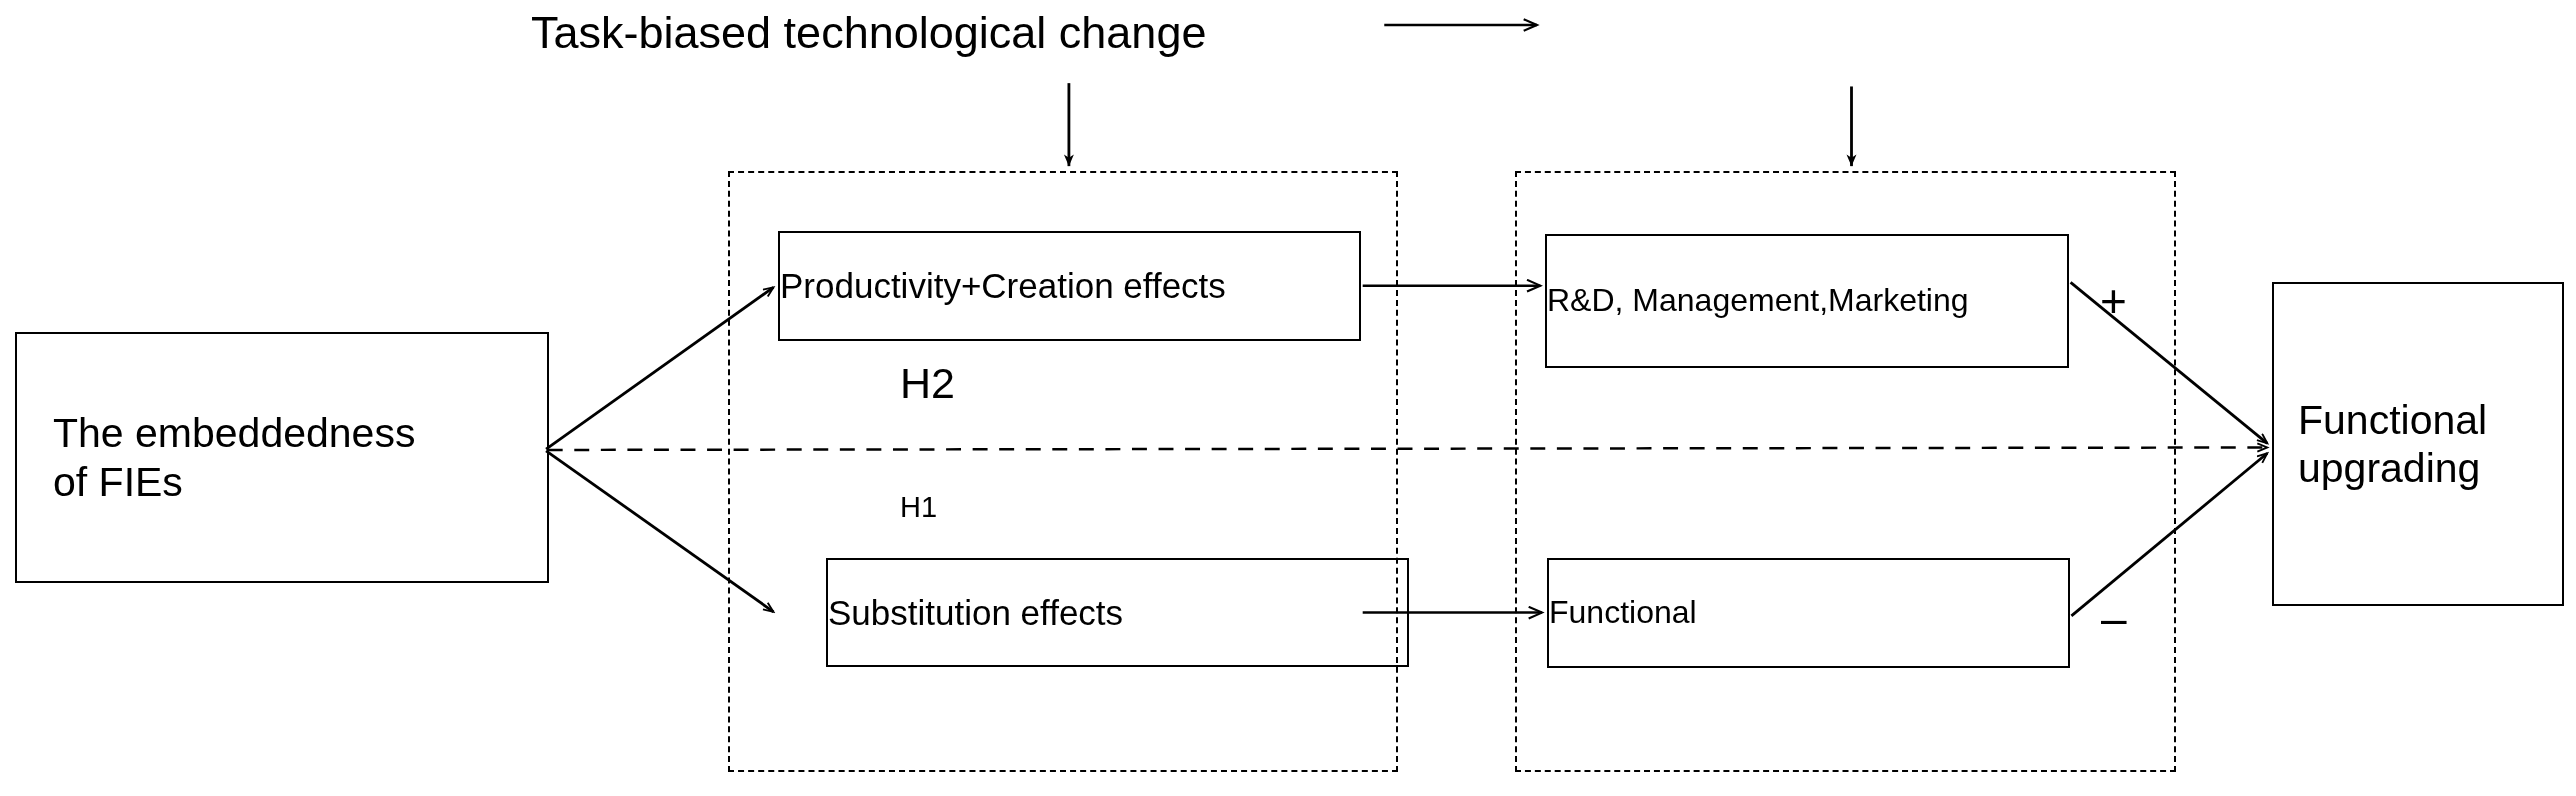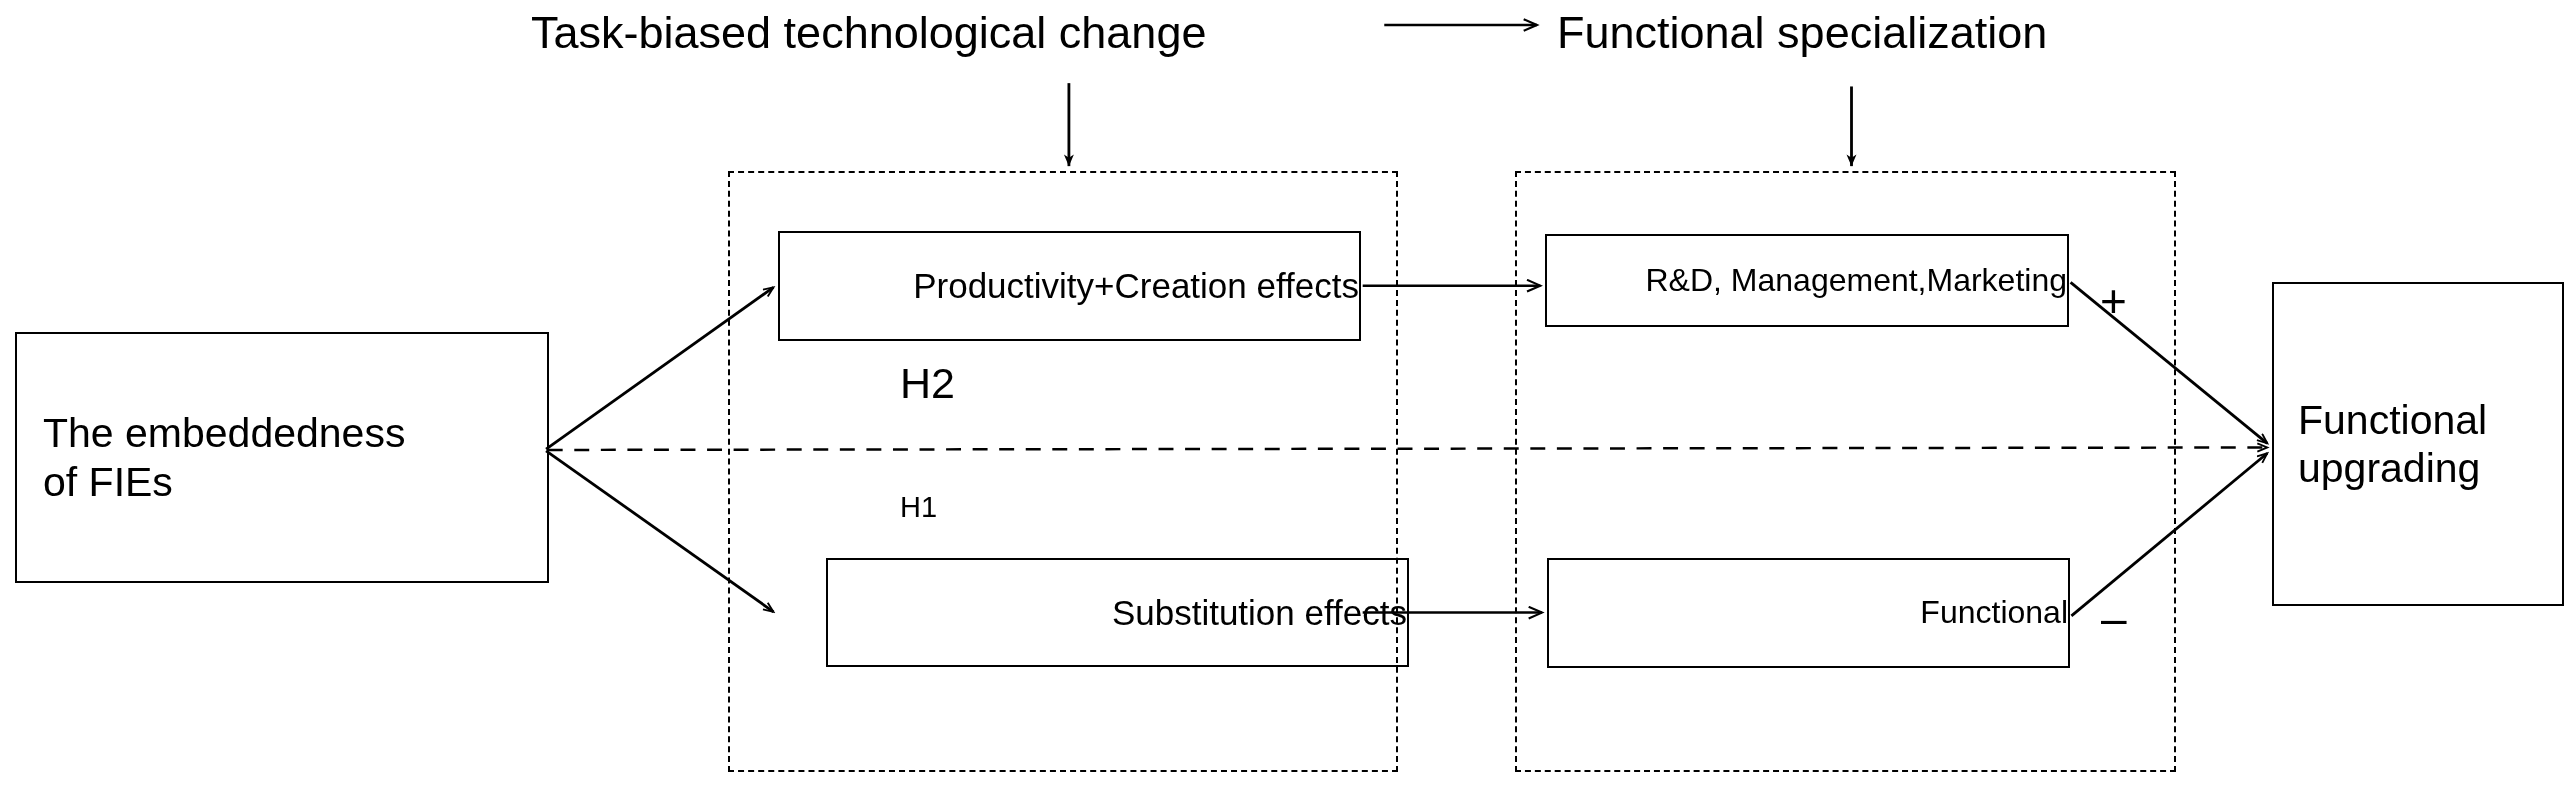--- a/index.html
+++ b/index.html
@@ -26,48 +26,48 @@
     height: 797px;
     pointer-events: none;
   }
   .node {
     position: absolute;
     box-sizing: border-box;
     border: 2.5px solid #000000;
     background: transparent;
     display: flex;
     align-items: center;
-    justify-content: flex-end;
+    justify-content: flex-start;
     text-align: center;
     line-height: 1.18;
   }
   .dashed-region {
     position: absolute;
     box-sizing: border-box;
     border: 2.5px dashed #000000;
     background: transparent;
   }
   .free-label {
     position: absolute;
     white-space: pre;
   }
 
   
   #title-left       { left: 531px;  top: 6.6px;   font-size: 45px; }
   #title-right      { left: 1557px; top: 6.6px;   font-size: 45px; }
 
   #embeddedness-box { left: 15px;   top: 332px; width: 534px;  height: 251px;
-                      font-size: 41px; justify-content: flex-start; padding-left: 26px; text-align: left; }
+                      font-size: 41px; justify-content: flex-start; padding-left: 36px; text-align: left; }
 
   #region-tbtc      { left: 728px;  top: 171px; width: 670px;  height: 601px; }
   #region-fs        { left: 1515px; top: 171px; width: 661px;  height: 601px; }
 
   #productivity-box { left: 778px;  top: 231px; width: 583px;  height: 110px; font-size: 35px; }
   #substitution-box { left: 778px;  top: 558px; width: 583px;  height: 109px; font-size: 35px; margin-left: 48px; }
-  #rd-box           { left: 1545px; top: 234px; width: 524px;  height: 93px; font-size: 32px; }
+  #rd-box           { left: 1545px; top: 234px; width: 524px;  height: 134px; font-size: 32px; }
   #fabrication-box  { left: 1547px; top: 558px; width: 523px;  height: 110px; font-size: 32px; }
 
   #upgrading-box    { left: 2272px; top: 282px; width: 292px;  height: 324px;
                       font-size: 41px; justify-content: flex-start; padding-left: 24px; text-align: left; }
 
   #label-h2         { left: 900px; top: 359px; font-size: 43px; }
   #label-h1         { left: 900px; top: 491px; font-size: 29px; }
   #sign-plus        { left: 2100px; top: 274px; font-size: 46px; }
   #sign-minus       { left: 2101px; top: 591px; font-size: 46px; }
 </style>
@@ -125,21 +125,20 @@
       <line x1="2495" y1="340" x2="2732" y2="534" stroke="#000" stroke-width="3.4" marker-end="url(#arrowOpen)"></line>
     </g>
 
     <g>
       <line x1="2496" y1="742" x2="2732" y2="546" stroke="#000" stroke-width="3.4" marker-end="url(#arrowOpen)"></line>
     </g>
   </svg>
 
   <div class="free-label" id="title-left">Task-biased technological change</div>
 
-  <div class="free-label" id="title-right">Functional specialization</div>
 
   <div class="dashed-region" id="region-tbtc"></div>
 
   <div class="dashed-region" id="region-fs"></div>
 
   <div class="node" id="embeddedness-box">
     <span style="white-space:pre-line">The embeddedness
 of FIEs</span>
   </div>
 

